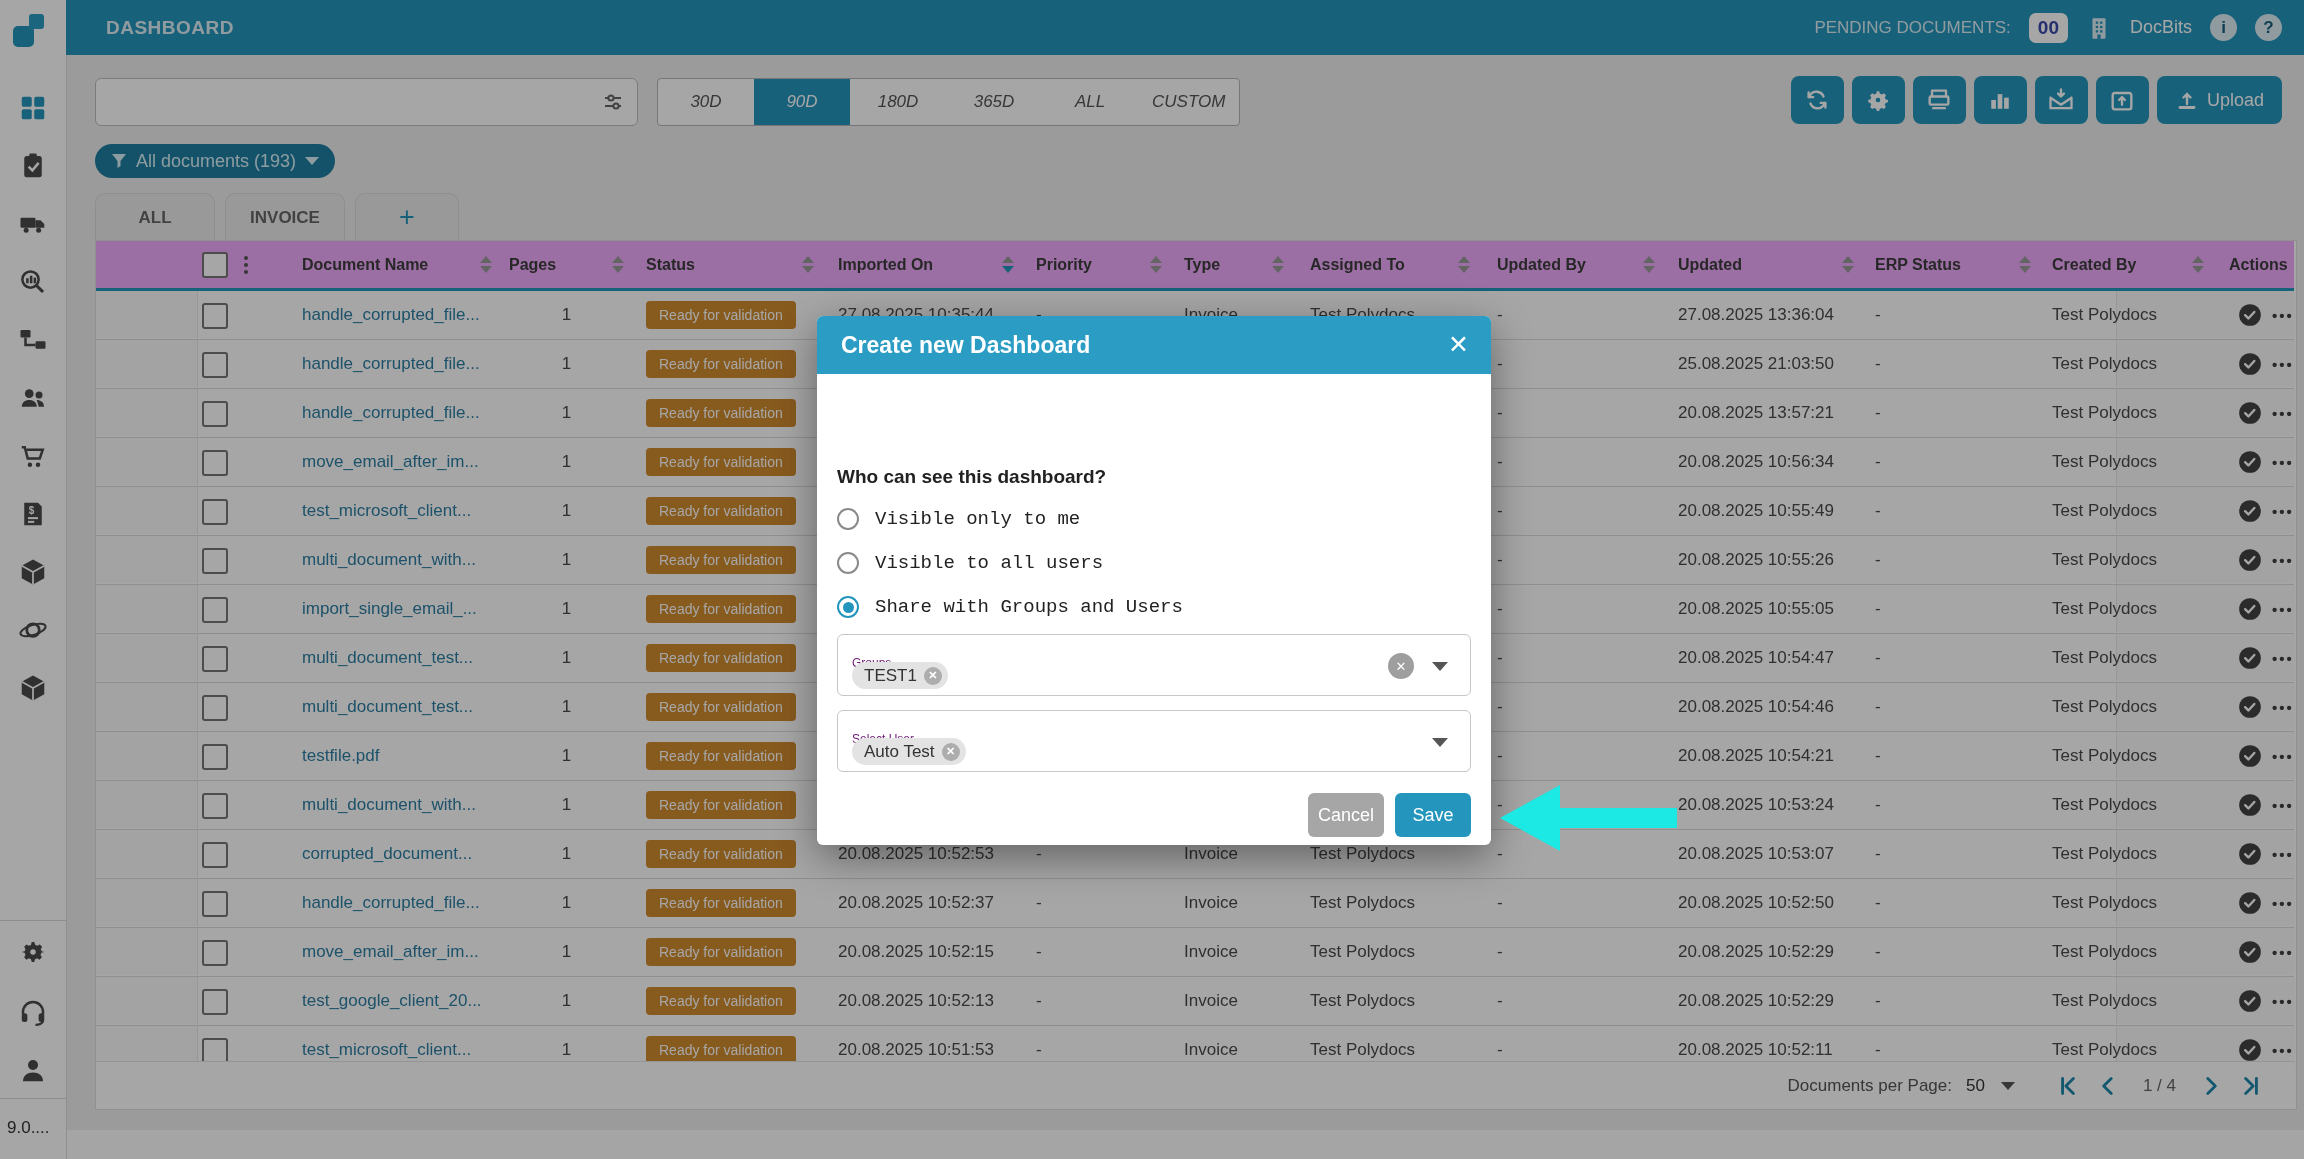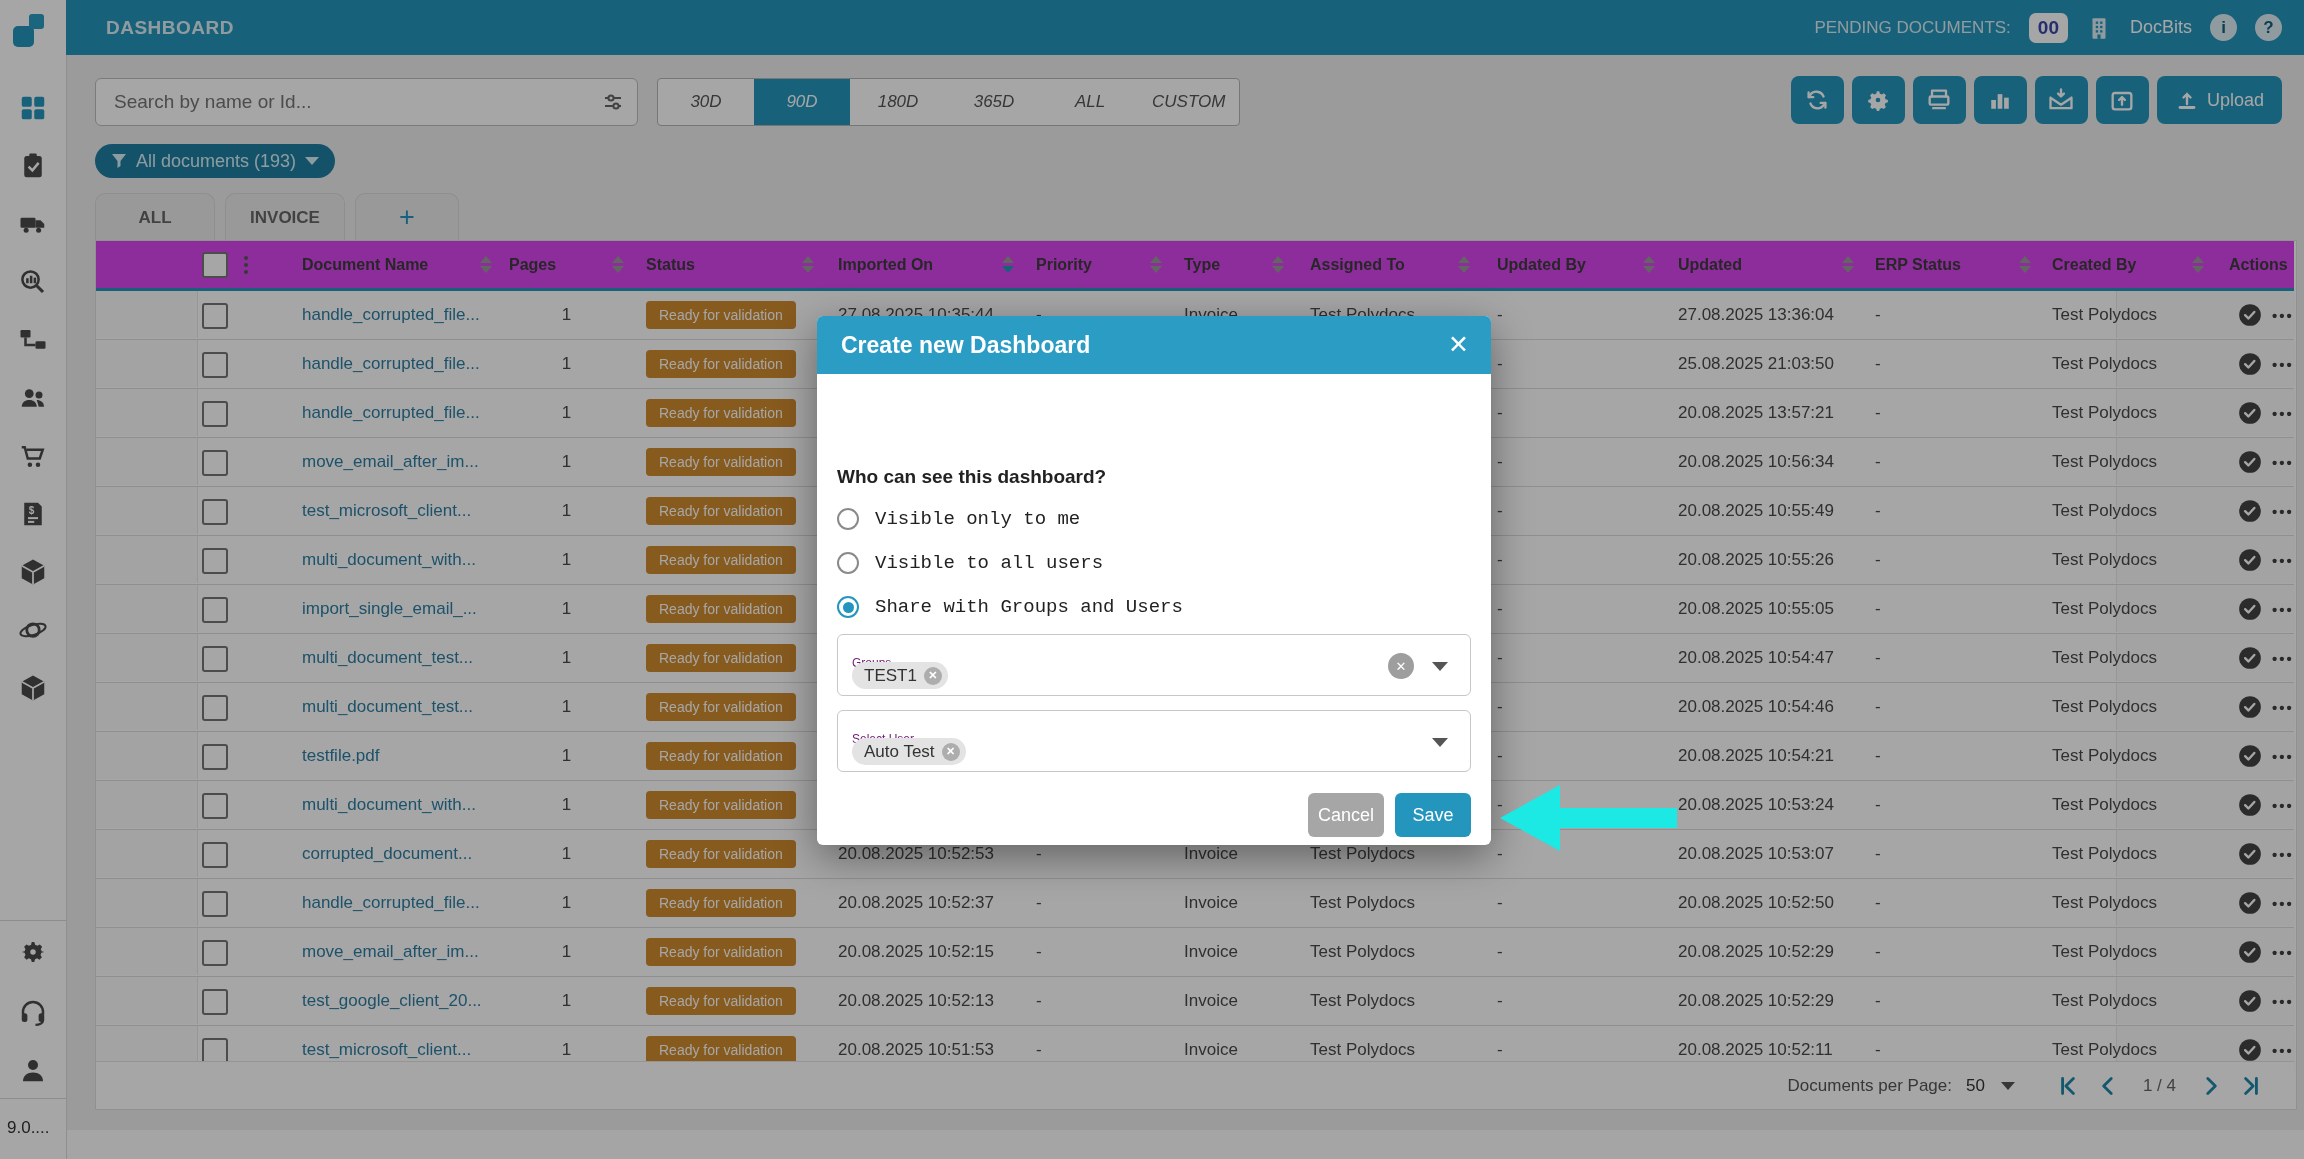--- a/index.html
+++ b/index.html
@@ -41,21 +41,21 @@
     display:flex;align-items:center;gap:9px;padding:0 16px;color:#d8f0f6;font-size:18px;}
   .chip-filter svg{width:16px;height:16px;fill:#d8f0f6;}
   .chev{width:0;height:0;border-left:7px solid transparent;border-right:7px solid transparent;border-top:8px solid #d8f0f6;}
   
   .tabs{position:absolute;left:95px;top:193px;display:flex;gap:10px;}
   .tab{height:47px;min-width:74px;padding:0 22px;background:#ececec;border:1px solid #dadada;border-bottom:none;
     border-radius:10px 10px 0 0;display:flex;align-items:center;justify-content:center;font-size:17px;font-weight:bold;color:#666;}
   .tab.add{color:var(--primary,#2496be);font-size:27px;font-weight:normal;min-width:58px;}
   
   .panel{position:absolute;left:95px;top:240px;width:2200px;height:868px;background:#fff;border:1px solid #ddd;z-index:1;}
-  .thead{position:absolute;left:0;top:0;width:2198px;height:47px;background:#d946ef;border-bottom:3px solid var(--primary,#2496be);}
+  .thead{position:absolute;left:0;top:0;width:2198px;height:47px;background:#f0abfc;border-bottom:3px solid var(--primary,#2496be);}
   .hc{position:absolute;top:0;height:47px;display:flex;align-items:center;justify-content:space-between;
     font-size:16px;font-weight:bold;color:#3c3c3c;}
   .sorter{display:flex;flex-direction:column;gap:3px;}
   .sorter .up{width:0;height:0;border-left:6px solid transparent;border-right:6px solid transparent;border-bottom:7px solid #9a9a9a;}
   .sorter .dn{width:0;height:0;border-left:6px solid transparent;border-right:6px solid transparent;border-top:7px solid #9a9a9a;}
   .sorter.desc .dn{border-top-color:var(--primary,#2496be);}
   .kebab{position:absolute;left:148px;top:12px;color:#555;font-size:20px;letter-spacing:0;line-height:8px;width:6px;}
   .kebab i{display:block;width:4px;height:4px;border-radius:50%;background:#555;margin:3px 0;}
   .cbox{position:absolute;left:106px;top:12px;width:22px;height:22px;border:2px solid #757575;border-radius:3px;background:#fff;}
   
@@ -243,21 +243,20 @@
           <rect x="13" y="14" width="2.2" height="2.2" fill="#2496be"></rect>
           <rect x="10.5" y="18" width="3" height="4" fill="#2496be"></rect>
         </svg>
       <span class="tb-brand">DocBits</span>
       <span class="tb-circle">i</span>
       <span class="tb-circle">?</span>
     </div>
   </div>
 
   <div class="search">
-    <input placeholder="Search by name or Id..." style="">
     <span class="tune">
       <svg width="24" height="24" viewBox="0 0 24 24">
           <path d="M4 8h16M4 16h16" stroke="#666" stroke-width="2"></path>
           <circle cx="10" cy="8" r="2.6" fill="#fff" stroke="#666" stroke-width="2"></circle>
           <circle cx="15" cy="16" r="2.6" fill="#fff" stroke="#666" stroke-width="2"></circle>
         </svg>
     </span>
   </div>
 
   <div class="ranges">

